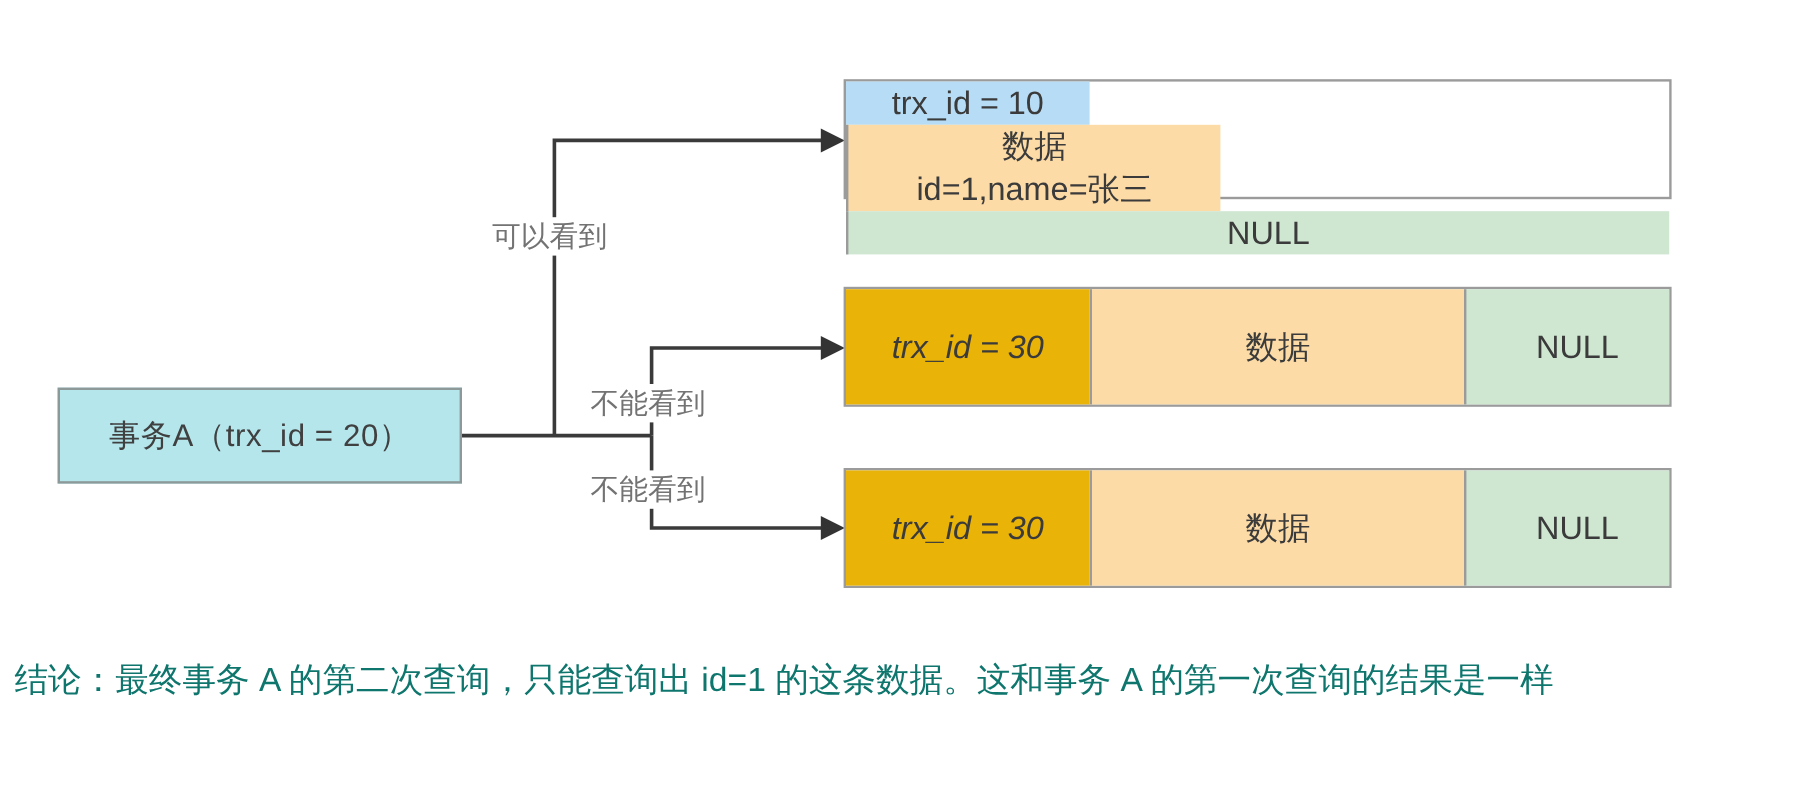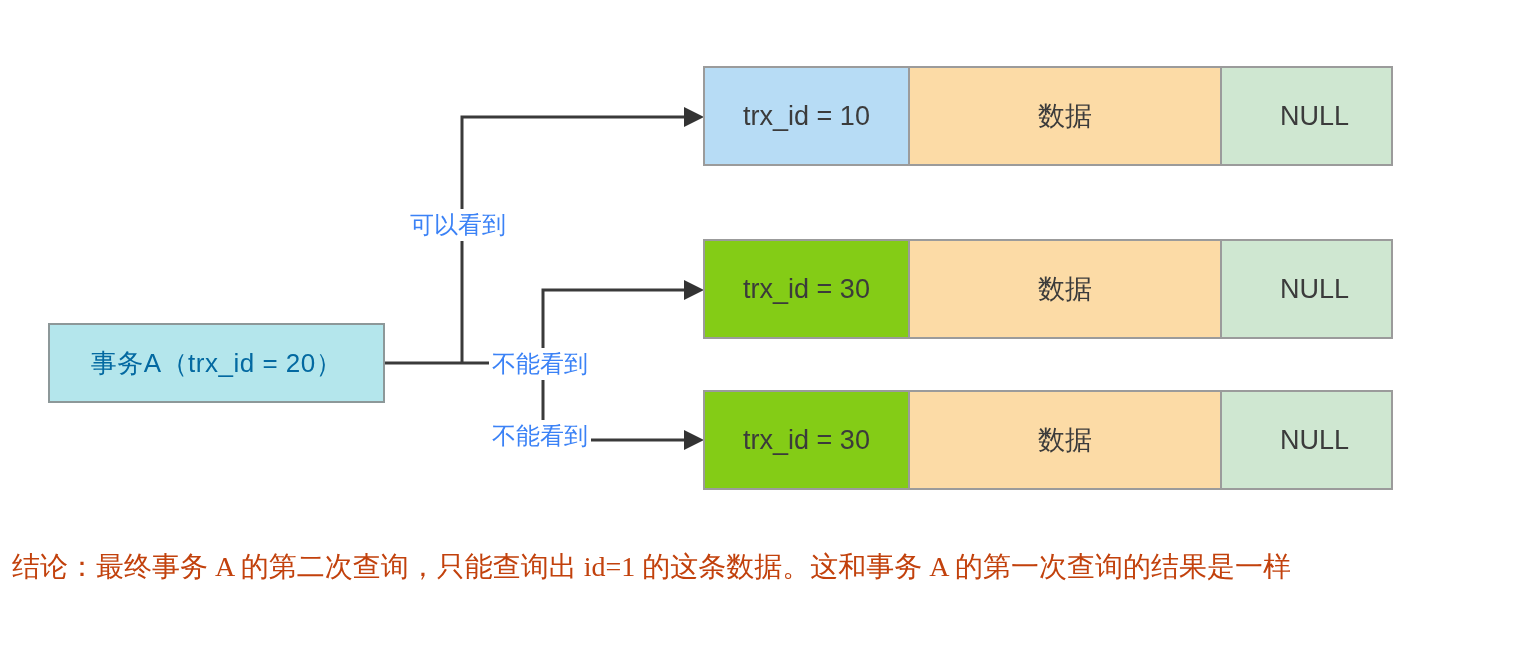--- a/index.html
+++ b/index.html
@@ -27,21 +27,21 @@
     position: absolute;
     left: 48px; top: 323px;
     width: 337px; height: 80px;
     box-sizing: border-box;
     background: #b4e6ec;
     border: 2px solid #8d9899;
     display: flex;
     align-items: center;
     justify-content: center;
     font-size: 26px;
-    color: #0369a1;
+    color: #404040;
     letter-spacing: 0.5px;
   }
 
   .row {
     position: absolute;
     left: 703px;
     width: 690px; height: 100px;
     box-sizing: border-box;
     border: 2px solid #9b9b9b;
     display: flex;
@@ -53,41 +53,39 @@
     align-items: center;
     justify-content: center;
     font-size: 27px;
     color: #3b3b3b;
     line-height: 36px;
   }
   .cell-trx  { width: 203px; }
   .cell-data { width: 312px; border-left: 2px solid #9b9b9b; background: #fcdba6; }
   .cell-null { flex: 1;      border-left: 2px solid #9b9b9b; background: #cfe7d1; padding-left: 16px; }
   .bg-blue { background: #b7dcf5; }
-  .bg-pink { background: #84cc16; }
+  .bg-pink { background: #eab308; font-style: italic; }
 
   .edge-label {
     position: absolute;
     font-size: 24px;
-    color: #3b82f6;
+    color: #737373;
     background: #ffffff;
     padding: 0 3px;
     white-space: nowrap;
-    margin-top: 28px;
   }
 
   .conclusion {
     position: absolute;
     left: 12px; top: 537px;
     width: 1500px;
     font-size: 28px;
     line-height: 60px;
-    color: #c2410c;
+    color: #0f766e;
     white-space: nowrap;
-    font-family: Liberation Serif, serif;
   }
 </style>
 </head>
 <body>
 
 <div class="canvas">
 
   <svg class="connectors" width="1517" height="670" viewBox="0 0 1517 670">
     <polyline points="385,363 543,363"></polyline>
     <polyline points="462,363 462,117 686,117"></polyline>
@@ -97,24 +95,25 @@
     <polyline points="543,363 543,440 686,440"></polyline>
     <polygon points="704,440 684,430 684,450"></polygon>
   </svg>
 
   <div class="txbox">事务A（trx_id = 20）</div>
 
   <div class="edge-label" style="left:407px; top:181px;">可以看到</div>
   <div class="edge-label" style="left:489px; top:320px;">不能看到</div>
   <div class="edge-label" style="left:489px; top:392px;">不能看到</div>
 
-  <div class="row" style="top:66px;">
+  <div class="row" style="top:66px;flex-direction:column;">
     <div class="cell cell-trx bg-blue">trx_id = 10</div>
     <div class="cell cell-data">
       <div>数据</div>
+      <div>id=1,name=张三</div>
     </div>
     <div class="cell cell-null">NULL</div>
   </div>
 
   <div class="row" style="top:239px;">
     <div class="cell cell-trx bg-pink">trx_id = 30</div>
     <div class="cell cell-data">
       <div>数据</div>
     </div>
     <div class="cell cell-null">NULL</div>

